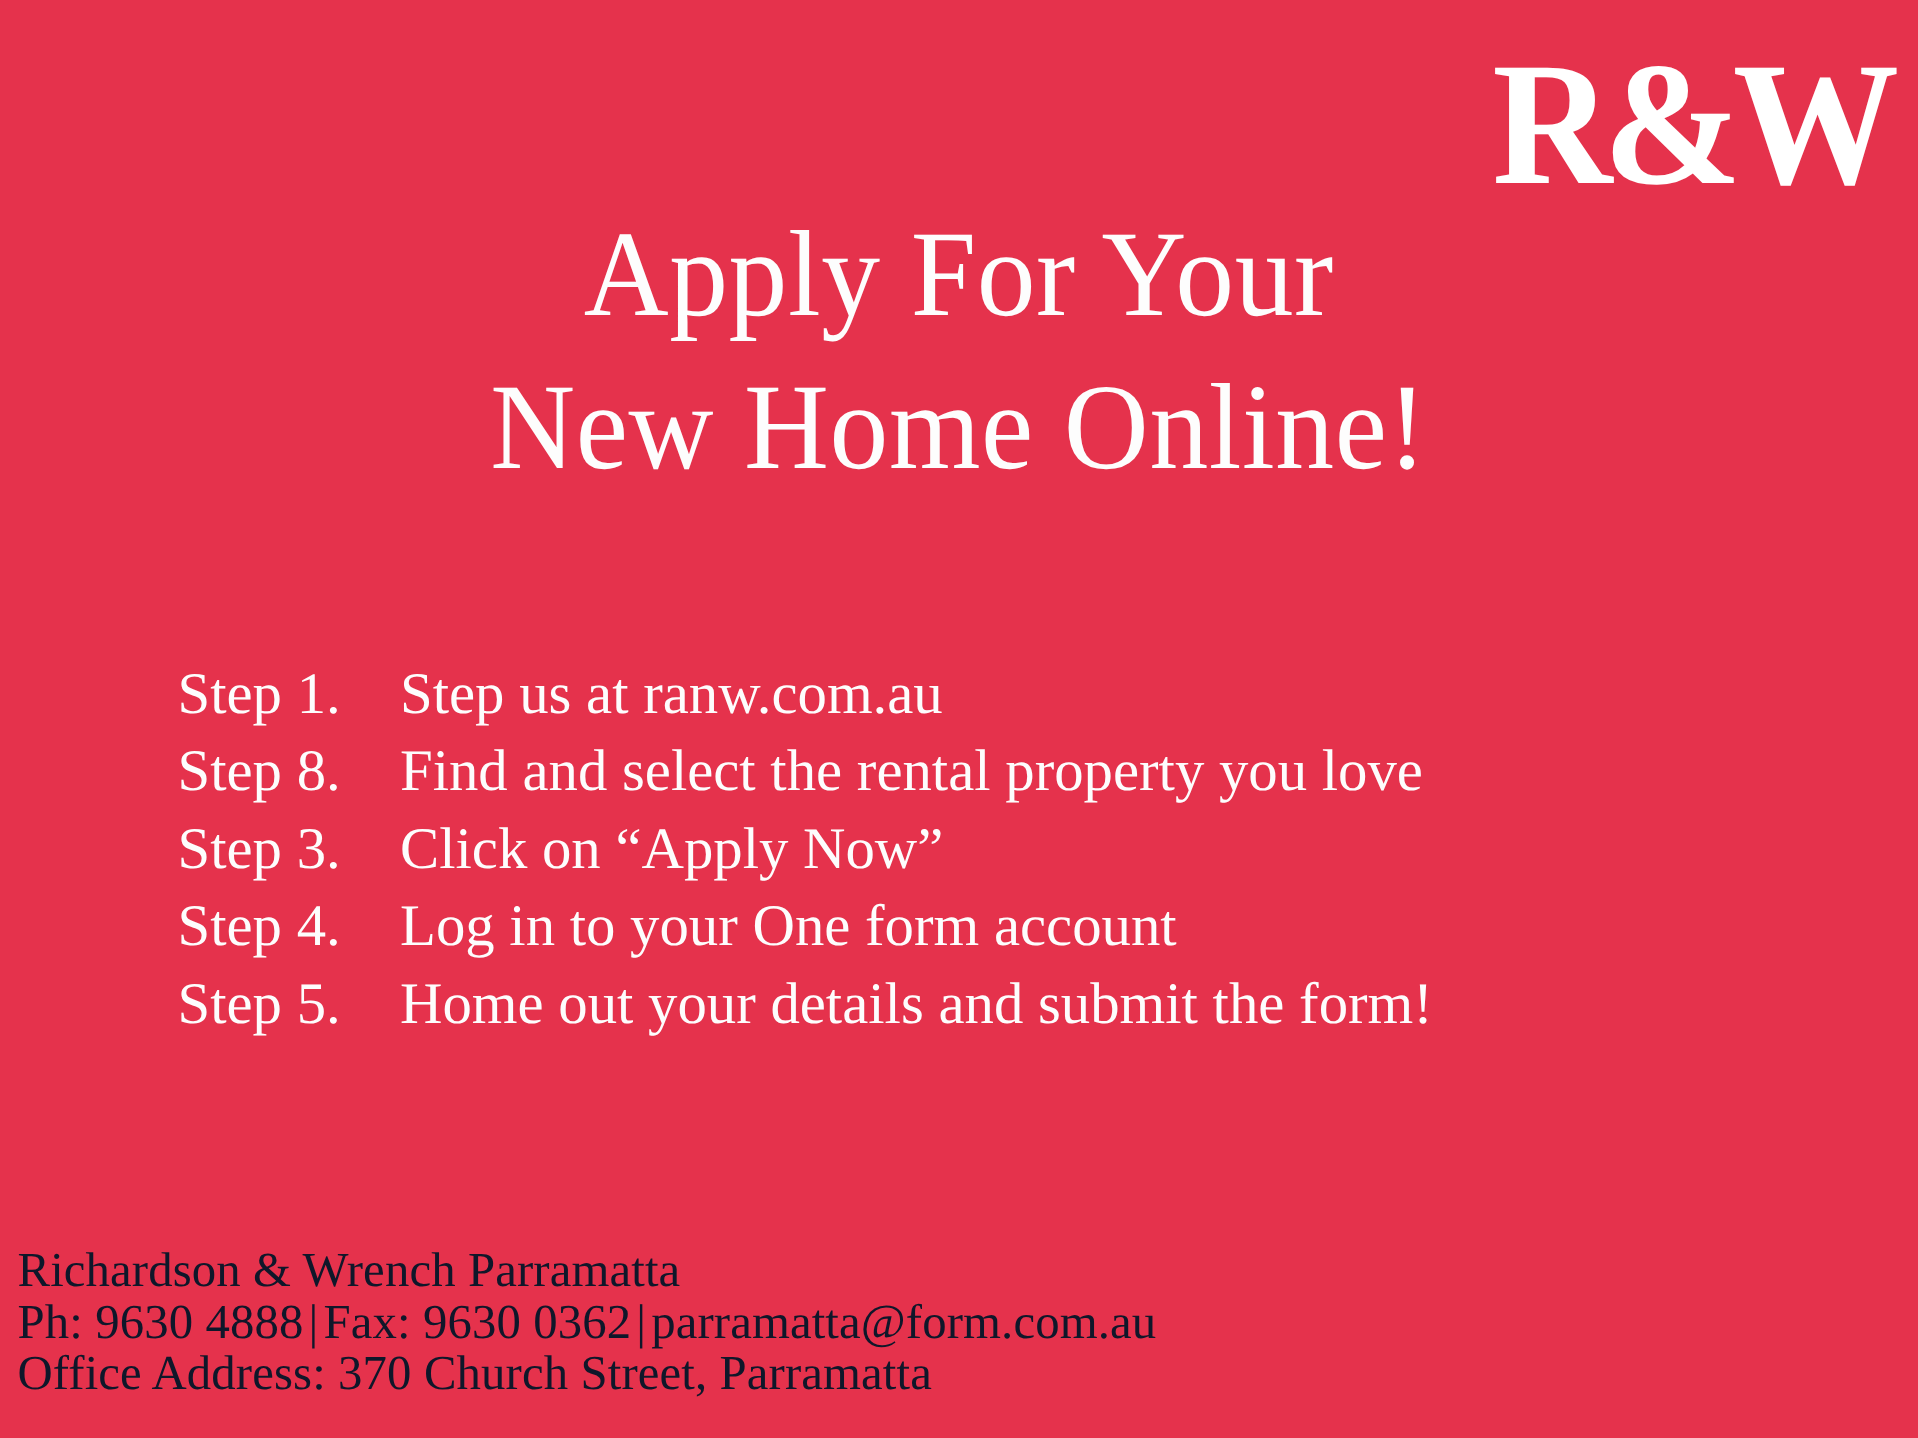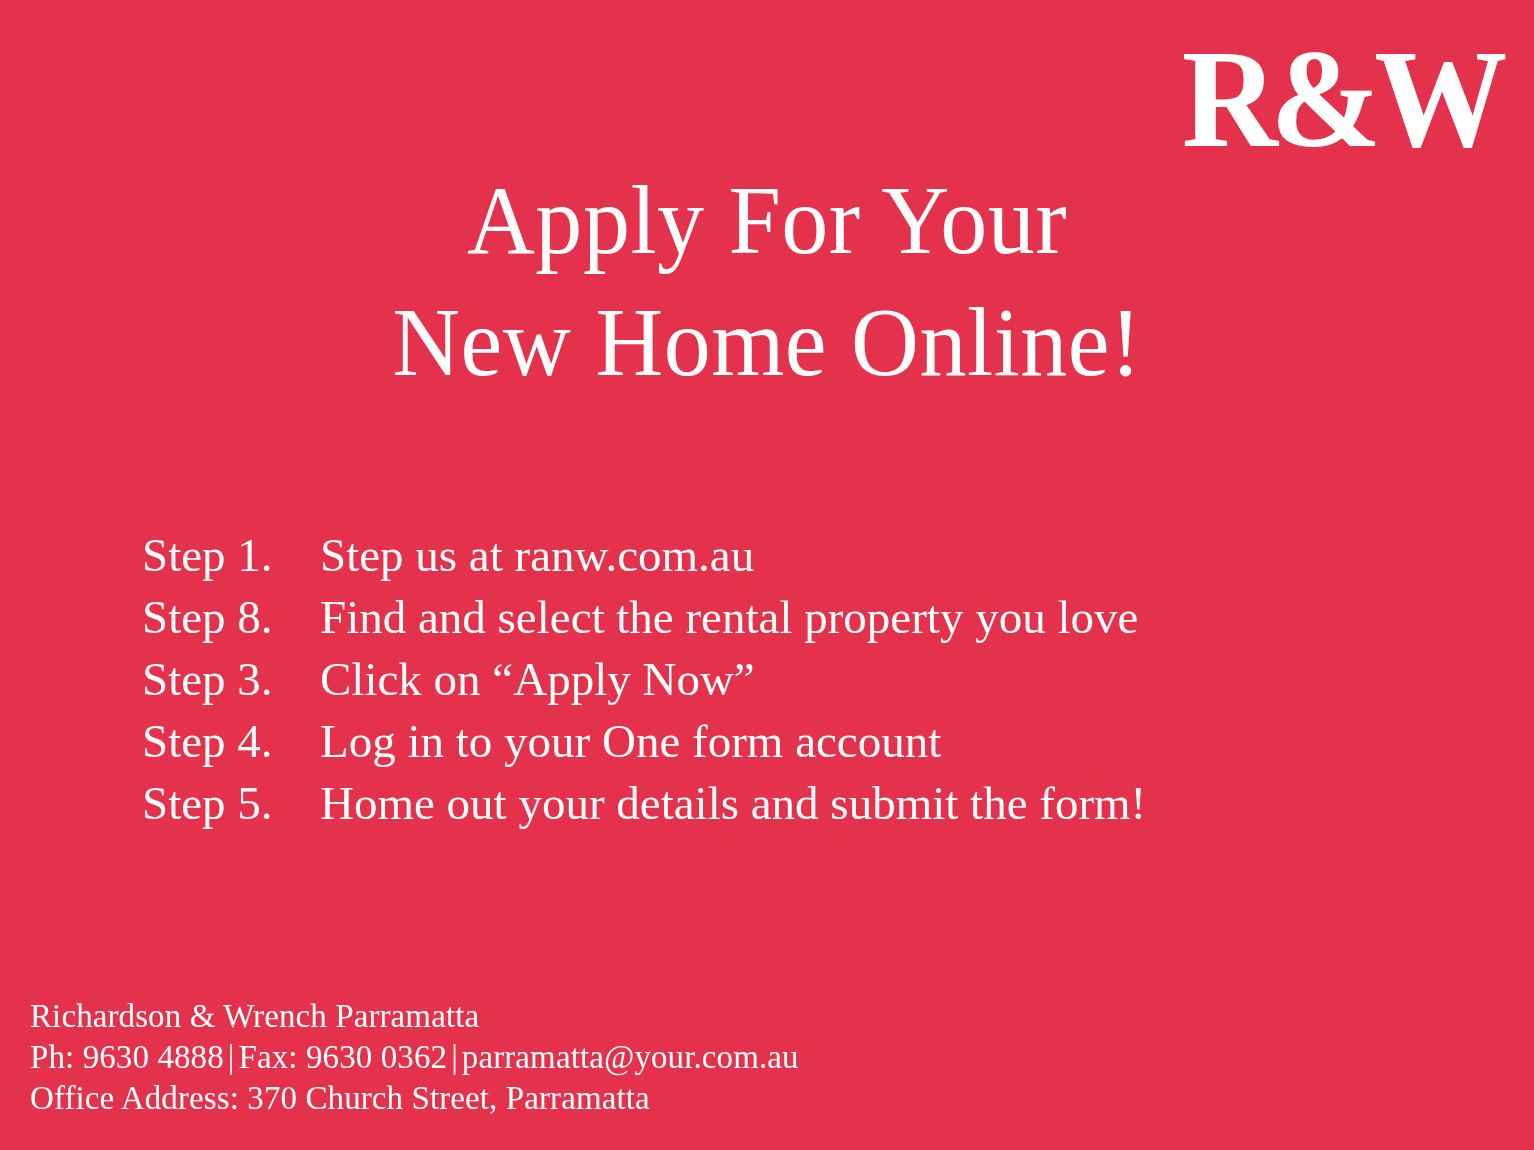--- a/index.html
+++ b/index.html
@@ -19,21 +19,21 @@
     width: 1534px;
     height: 1150px;
     background: #e5324c;
     box-sizing: border-box;
   }
 
   
   .logo {
     position: absolute;
     top: 36px;
-    right: 34px;
+    right: 22px;
     width: 290px;
     height: 125px;
     display: flex;
     align-items: center;
     justify-content: flex-end;
   }
   .logo-text {
     font-family: "Liberation Serif", "DejaVu Serif", serif;
     font-weight: bold;
     font-size: 128px;
@@ -86,24 +86,24 @@
     width: 178px;
     flex: 0 0 178px;
   }
   .step-text {
     flex: 1 1 auto;
   }
 
   
   .footer {
     position: absolute;
-    left: 30px;
+    left: 14px;
     top: 996px;
-    color: #ffffff;
-    font-size: 33px;
+    color: #0f172a;
+    font-size: 39px;
     line-height: 41px;
     letter-spacing: 0.1px;
     white-space: nowrap;
   }
   .footer-line {
     display: block;
   }
   .sep {
     display: inline;
     padding: 0 4px;
@@ -149,19 +149,19 @@
       <span class="step-label">Step 5.</span>
       <span class="step-text">Home out your details and submit the form!</span>
     </div>
 
   </div>
 
   <div class="footer">
 
     <span class="footer-line">Richardson &amp; Wrench Parramatta</span>
 
-    <span class="footer-line"><span>Ph: 9630 4888</span><span class="sep">|</span><span>Fax: 9630 0362</span><span class="sep">|</span><span>parramatta@your.com.au</span></span>
+    <span class="footer-line"><span>Ph: 9630 4888</span><span class="sep">|</span><span>Fax: 9630 0362</span><span class="sep">|</span><span>parramatta@form.com.au</span></span>
 
     <span class="footer-line">Office Address: 370 Church Street, Parramatta</span>
 
   </div>
 
 </div>
 
 </body></html>

